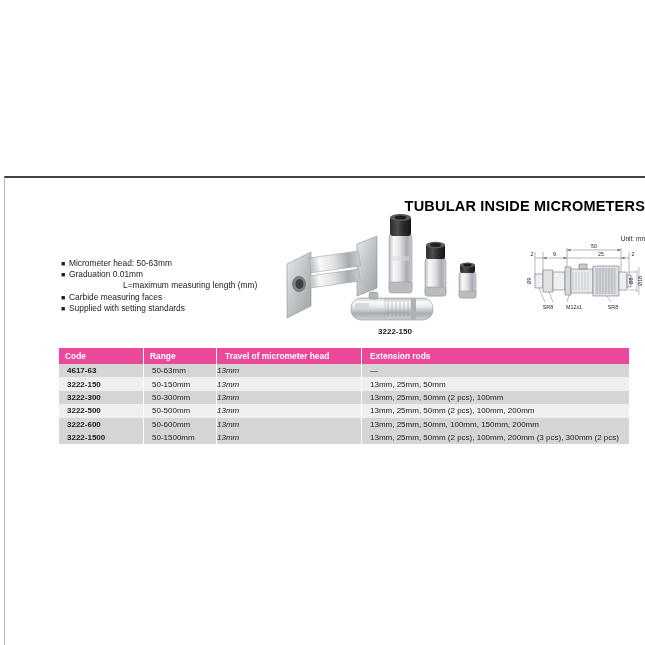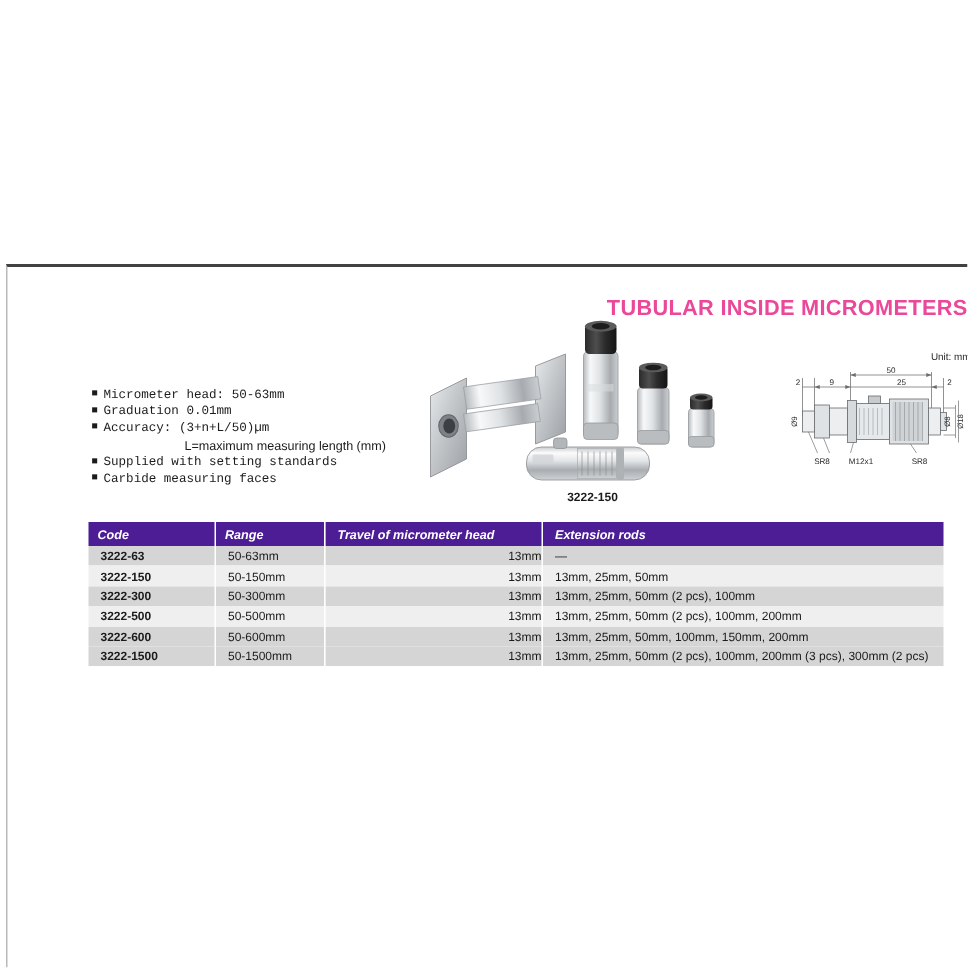--- a/index.html
+++ b/index.html
@@ -31,37 +31,36 @@
   
   #product-title {
     position: absolute;
     left: 300px;
     top: 20px;
     width: 340px;
     text-align: right;
     font-size: 14.5px;
     font-weight: bold;
     letter-spacing: 0.2px;
-    color: #ec4899;
+    color: #000000;
   }
 
   
   #feature-list {
     position: absolute;
     left: 56px;
     top: 80px;
     width: 230px;
     font-size: 8.4px;
     line-height: 11.2px;
     color: #1b1b1b;
   }
   #feature-list .feat-row {
     display: flex;
     align-items: flex-end;
-    font-family: Liberation Mono, monospace;
   }
   #feature-list .bullet {
     width: 8px;
     flex: 0 0 8px;
     font-size: 7px;
     line-height: 11.2px;
     color: #1b1b1b;
   }
   #feature-list .feat-text {
     flex: 1 1 auto;
@@ -113,46 +112,45 @@
   #spec-table {
     position: absolute;
     left: 54px;
     top: 170px;
     width: 570px;
     border-collapse: collapse;
     font-size: 8px;
     color: #1b1b1b;
   }
   #spec-table th {
-    background: #4c1d95;
+    background: #ec4899;
     color: #ffffff;
     font-weight: bold;
     font-size: 8.4px;
     text-align: left;
     padding: 3px 0 3px 6px;
     border-right: 1px solid #ffffff;
     white-space: nowrap;
-    font-style: italic;
   }
   #spec-table th.col-travel,
   #spec-table th.col-ext { padding-left: 8px; margin-left: 43px; }
   #spec-table th:last-child { border-right: none; }
 
   #spec-table td {
     padding: 2.2px 0 2.2px 6px;
     border-right: 1px solid #ffffff;
     white-space: nowrap;
   }
   #spec-table td:last-child { border-right: none; }
   #spec-table tbody tr.odd td { background: #d5d5d5; }
   #spec-table tbody tr.even td { background: #efefef; }
 
   #spec-table td.cell-code { font-weight: bold; padding-left: 8px; }
   #spec-table td.cell-range { padding-left: 8px; }
-  #spec-table td.cell-travel { text-align: right; padding-left: 0; }
+  #spec-table td.cell-travel { text-align: left; padding-left: 0; font-style: italic; }
   #spec-table td.cell-ext { padding-left: 8px; }
 
   .w-code   { width: 78px; }
   .w-range  { width: 66px; }
   .w-travel { width: 136px; }
 </style>
 </head>
 <body>
 
 <div id="page-frame">
@@ -161,32 +159,28 @@
 
   <div id="feature-list">
     <div class="feat-row">
       <span class="bullet">■</span>
       <span class="feat-text">Micrometer head: 50-63mm</span>
     </div>
     <div class="feat-row">
       <span class="bullet">■</span>
       <span class="feat-text">Graduation 0.01mm</span>
     </div>
-    <div class="feat-row">
-      <span class="bullet">■</span>
-      <span class="feat-text">Accuracy: (3+n+L/50)µm</span>
-    </div>
     <div class="sub-line">L=maximum measuring length (mm)</div>
     <div class="feat-row">
       <span class="bullet">■</span>
-      <span class="feat-text">Supplied with setting standards</span>
+      <span class="feat-text">Carbide measuring faces</span>
     </div>
     <div class="feat-row">
       <span class="bullet">■</span>
-      <span class="feat-text">Carbide measuring faces</span>
+      <span class="feat-text">Supplied with setting standards</span>
     </div>
   </div>
 
   <div id="product-photo">
     <svg width="230" height="122" viewBox="0 0 230 122">
       <defs>
         <linearGradient id="steelV" x1="0" y1="0" x2="0" y2="1">
           <stop offset="0%" stop-color="#c9ccce"></stop>
           <stop offset="18%" stop-color="#fbfbfc"></stop>
           <stop offset="42%" stop-color="#e2e5e7"></stop>
@@ -360,21 +354,21 @@
     <thead>
       <tr>
         <th class="w-code">Code</th>
         <th class="w-range">Range</th>
         <th class="w-travel col-travel">Travel of micrometer head</th>
         <th class="col-ext">Extension rods</th>
       </tr>
     </thead>
     <tbody>
       <tr class="odd">
-        <td class="cell-code">3222-63</td>
+        <td class="cell-code">4617-63</td>
         <td class="cell-range">50-63mm</td>
         <td class="cell-travel">13mm</td>
         <td class="cell-ext">—</td>
       </tr>
       <tr class="even">
         <td class="cell-code">3222-150</td>
         <td class="cell-range">50-150mm</td>
         <td class="cell-travel">13mm</td>
         <td class="cell-ext">13mm, 25mm, 50mm</td>
       </tr>

